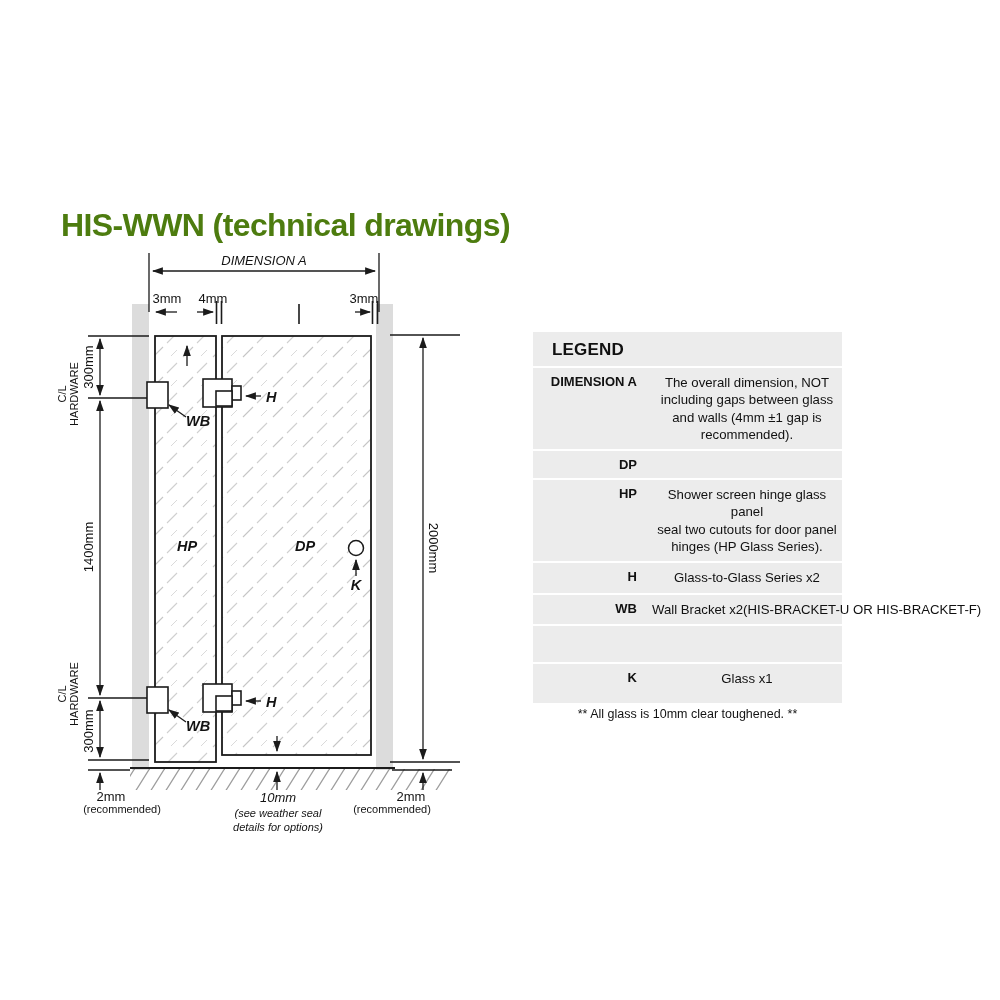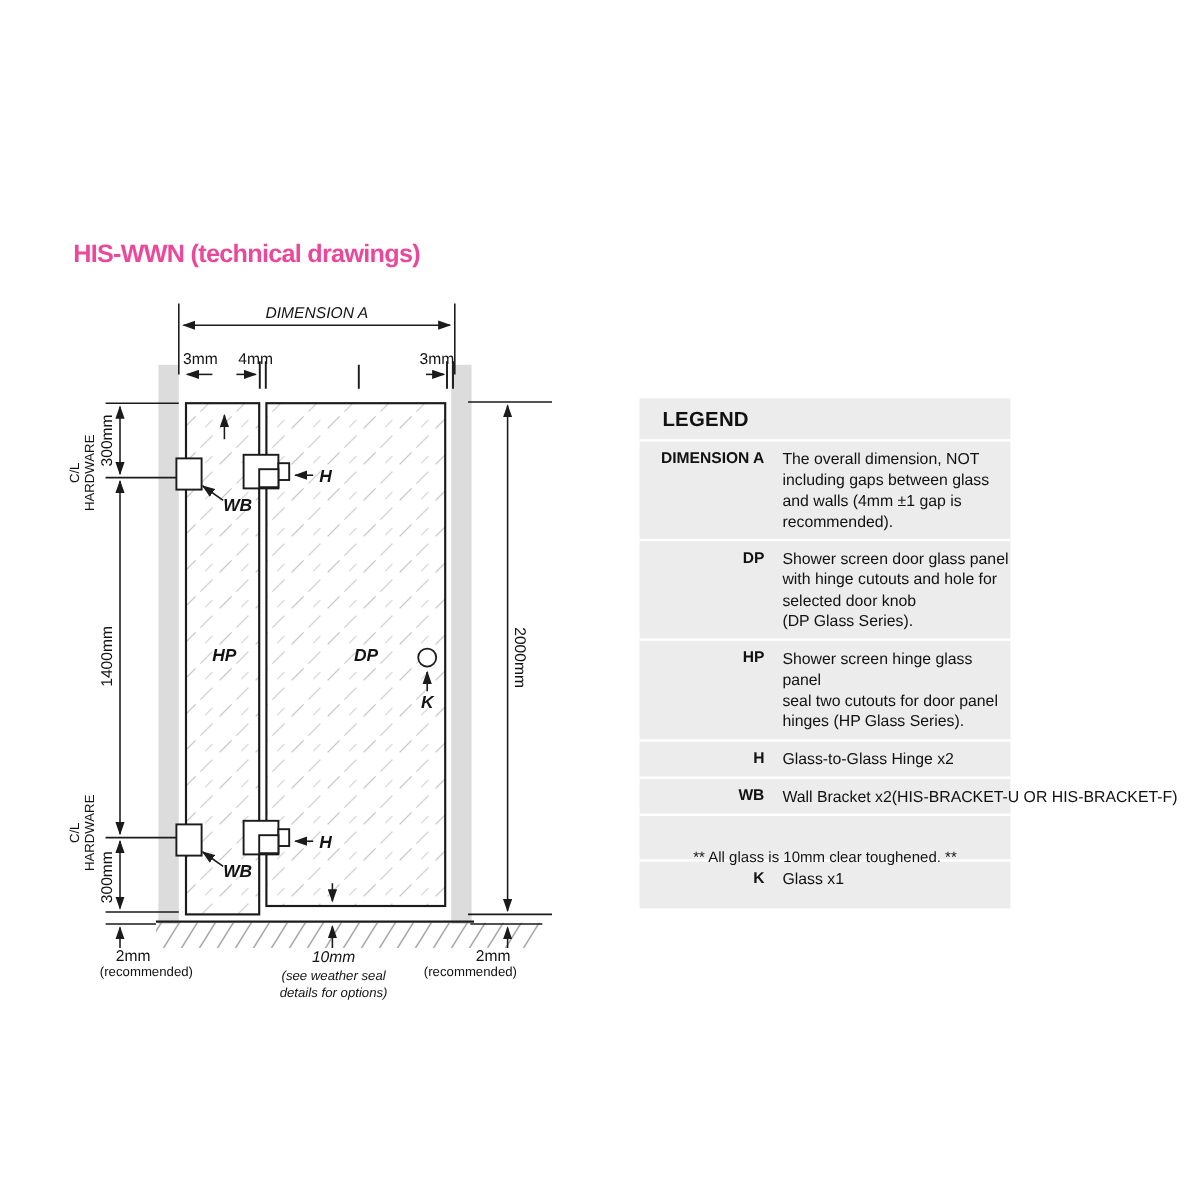--- a/index.html
+++ b/index.html
@@ -1,40 +1,40 @@
 <!DOCTYPE html>
 <html><head>
 <meta charset="utf-8">
 <style>
   html,body{margin:0;padding:0;background:#ffffff;}
   #page{position:relative;width:1000px;height:1000px;background:#ffffff;overflow:hidden;
         font-family:"Liberation Sans",sans-serif;color:#111;}
   
-  #title{position:absolute;left:61px;top:186px;font-size:21px;font-weight:700;
-         letter-spacing:-0.6px;color:#ec4899;white-space:nowrap;}
+  #title{position:absolute;left:61px;top:186px;font-size:32px;font-weight:700;
+         letter-spacing:-0.6px;color:#4d7c0f;white-space:nowrap;}
   
   #drawing{position:absolute;left:0;top:0;width:1000px;height:1000px;}
   #drawing text{font-family:"Liberation Sans",sans-serif;fill:#131313;}
   .dim-txt{font-size:13px;}
   .dim-txt-sm{font-size:11px;}
   .ital{font-style:italic;}
   .lbl{font-size:14.5px;font-weight:700;font-style:italic;}
   .thin{stroke:#1b1b1b;stroke-width:1.3px;fill:none;}
   .tick{stroke:#1b1b1b;stroke-width:1.6px;fill:none;}
   .glassline{stroke:#1b1b1b;stroke-width:1.8px;}
   .hw{fill:#ffffff;stroke:#1b1b1b;stroke-width:1.6px;}
   
   #legend{position:absolute;left:533px;top:332px;width:309px;background:#ececec;}
   #legend .lg-title{font-size:17px;font-weight:700;padding:8px 0 6px 19px;
                     border-bottom:2px solid #ffffff;letter-spacing:0.2px;}
   .legend-row{display:flex;align-items:flex-start;padding:6px 0;border-bottom:2px solid #ffffff;}
   .legend-row:last-child{border-bottom:none;padding-bottom:16px;}
   .legend-row .term{width:104px;text-align:right;font-size:13px;font-weight:700;flex:none;}
   .legend-row .desc{margin-left:15px;width:205px;font-size:13.2px;line-height:17.3px;
-                    white-space:pre-line;}
+                    white-space:pre-line;text-align:center;}
   .legend-row.row-empty{min-height:24px;}
   .legend-row.row-wb .desc{white-space:pre;width:auto;overflow:visible;}
   #footnote{position:absolute;left:533px;top:707px;width:309px;text-align:center;
             font-size:12.5px;color:#131313;}
 </style>
 </head>
 <body>
 
 <div id="page">
 
@@ -166,34 +166,30 @@
 
     <div class="legend-row">
       <div class="term">DIMENSION A</div>
       <div class="desc">The overall dimension, NOT
 including gaps between glass
 and walls (4mm ±1 gap is
 recommended).</div>
     </div>
     <div class="legend-row">
       <div class="term">DP</div>
-      <div class="desc">Shower screen door glass panel
-with hinge cutouts and hole for
-selected door knob
-(DP Glass Series).</div>
     </div>
     <div class="legend-row">
       <div class="term">HP</div>
       <div class="desc">Shower screen hinge glass panel
 seal two cutouts for door panel
 hinges (HP Glass Series).</div>
     </div>
     <div class="legend-row">
       <div class="term">H</div>
-      <div class="desc">Glass-to-Glass Hinge x2</div>
+      <div class="desc">Glass-to-Glass Series x2</div>
     </div>
     <div class="legend-row row-wb">
       <div class="term">WB</div>
       <div class="desc">Wall Bracket x2(HIS-BRACKET-U OR HIS-BRACKET-F)</div>
     </div>
     <div class="legend-row row-empty">
       <div class="term"></div>
       <div class="desc"></div>
     </div>
     <div class="legend-row">

